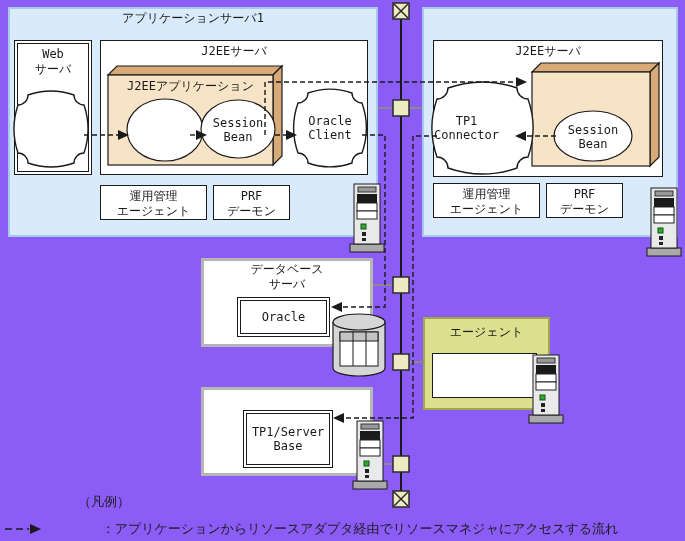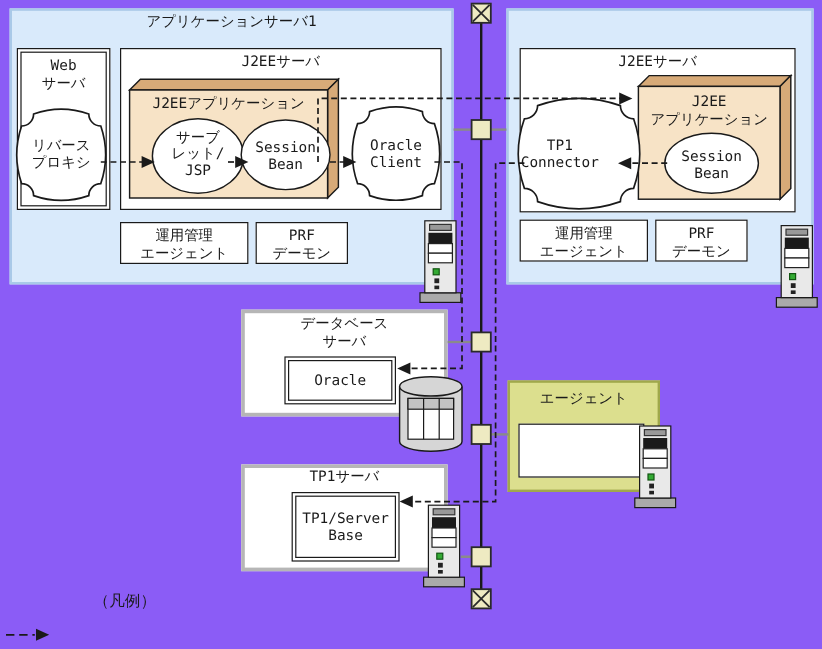--- a/index.html
+++ b/index.html
@@ -175,53 +175,46 @@
     <g>
       <line class="dash" x1="5" y1="529" x2="29" y2="529" style="stroke-dasharray:7 4"></line>
       <polygon class="ah" points="41,529 30,524 30,534"></polygon>
     </g>
   </svg>
 
   <div class="labels">
     <div class="lbl lh15" style="left:8px;top:11px;width:370px">アプリケーションサーバ1</div>
     <div class="lbl lh15" style="left:14px;top:47px;width:78px">Web
 サーバ</div>
-    <div class="lbl" style="left:18px;top:114px;width:66px">リバース
-プロキシ</div>
     <div class="lbl lh15" style="left:100px;top:44px;width:268px">J2EEサーバ</div>
     <div class="lbl" style="left:109px;top:79px;width:163px">J2EEアプリケーション</div>
-    <div class="lbl" style="left:128px;top:107px;width:74px">サーブ
-レット/
-JSP</div>
     <div class="lbl" style="left:202px;top:116px;width:72px">Session
 Bean</div>
     <div class="lbl" style="left:298px;top:114px;width:64px">Oracle
 Client</div>
     <div class="lbl lh15" style="left:100px;top:189px;width:107px">運用管理
 エージェント</div>
     <div class="lbl lh15" style="left:213px;top:189px;width:77px">PRF
 デーモン</div>
 
     <div class="lbl lh15" style="left:433px;top:44px;width:230px">J2EEサーバ</div>
     <div class="lbl" style="left:421px;top:114px;width:91px">TP1
 Connector</div>
-    <div class="lbl lh15" style="left:532px;top:77px;width:118px">J2EE
-アプリケーション</div>
     <div class="lbl" style="left:555px;top:123px;width:76px">Session
 Bean</div>
     <div class="lbl lh15" style="left:433px;top:187px;width:107px">運用管理
 エージェント</div>
     <div class="lbl lh15" style="left:546px;top:187px;width:77px">PRF
 デーモン</div>
 
     <div class="lbl lh15" style="left:201px;top:262px;width:172px">データベース
 サーバ</div>
     <div class="lbl" style="left:237px;top:310px;width:93px">Oracle</div>
 
-    <div class="lbl lh15" style="left:201px;top:390px;width:172px">TP1サーバ</div>
     <div class="lbl" style="left:243px;top:425px;width:90px">TP1/Server
 Base</div>
 
     <div class="lbl lh15" style="left:423px;top:325px;width:127px">エージェント</div>
 
     <div class="lbl left" style="left:4px;top:495px;width:200px;font-size:13px">（凡例）</div>
+    <div class="lbl left" style="left:45px;top:521px;width:630px;font-size:13px;line-height:16px">：アプリケーションからリソースアダプタ経由でリソースマネジャにアクセスする流れ</div>
   </div>
 </div>
 
 </body></html>

